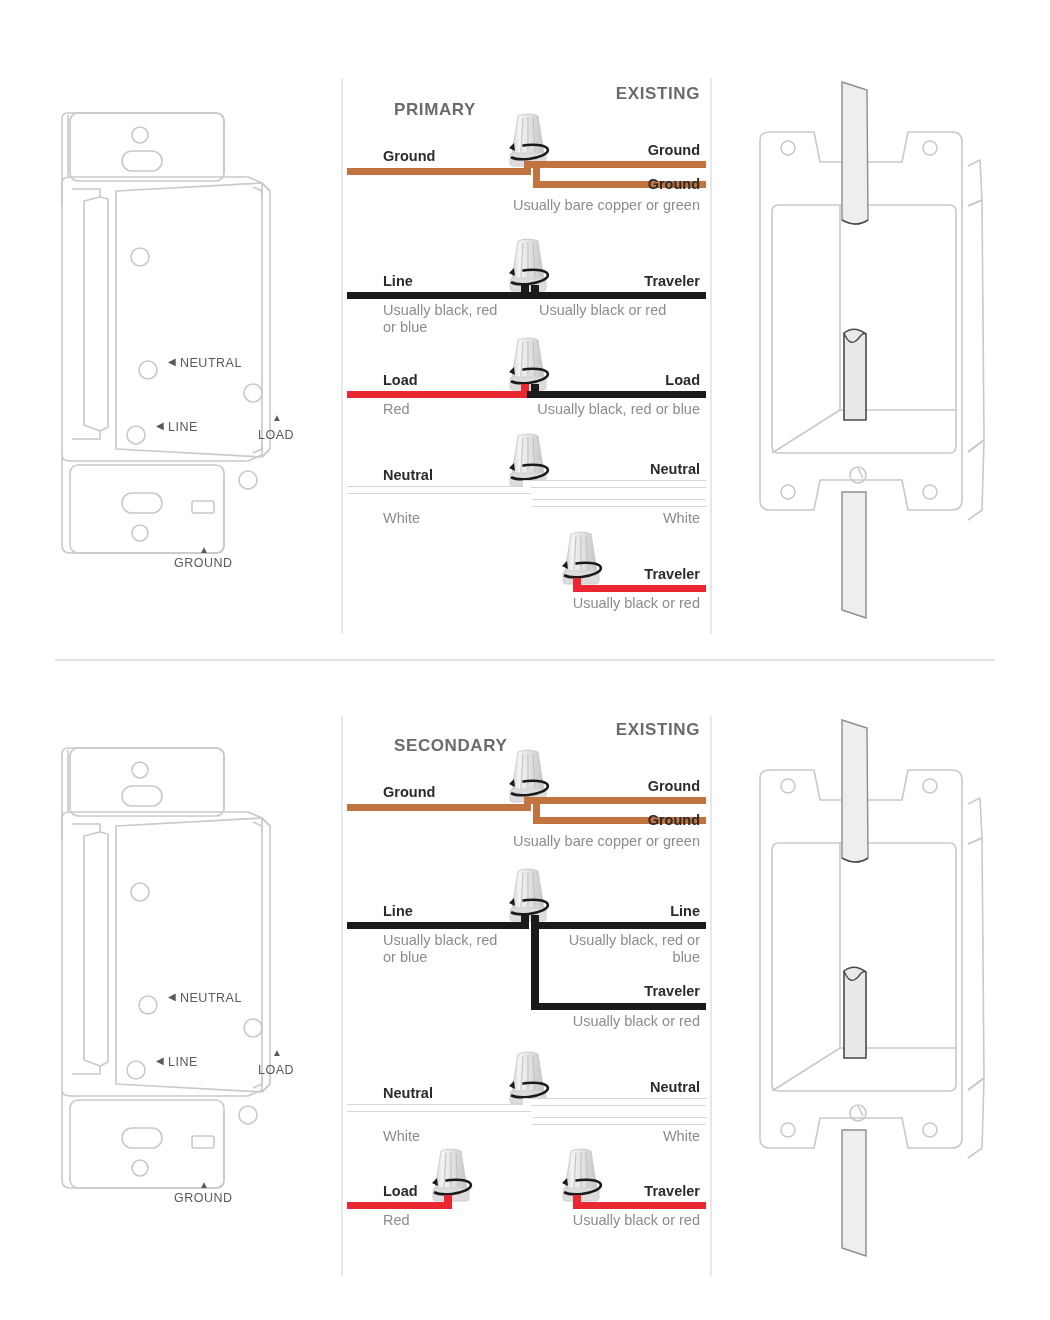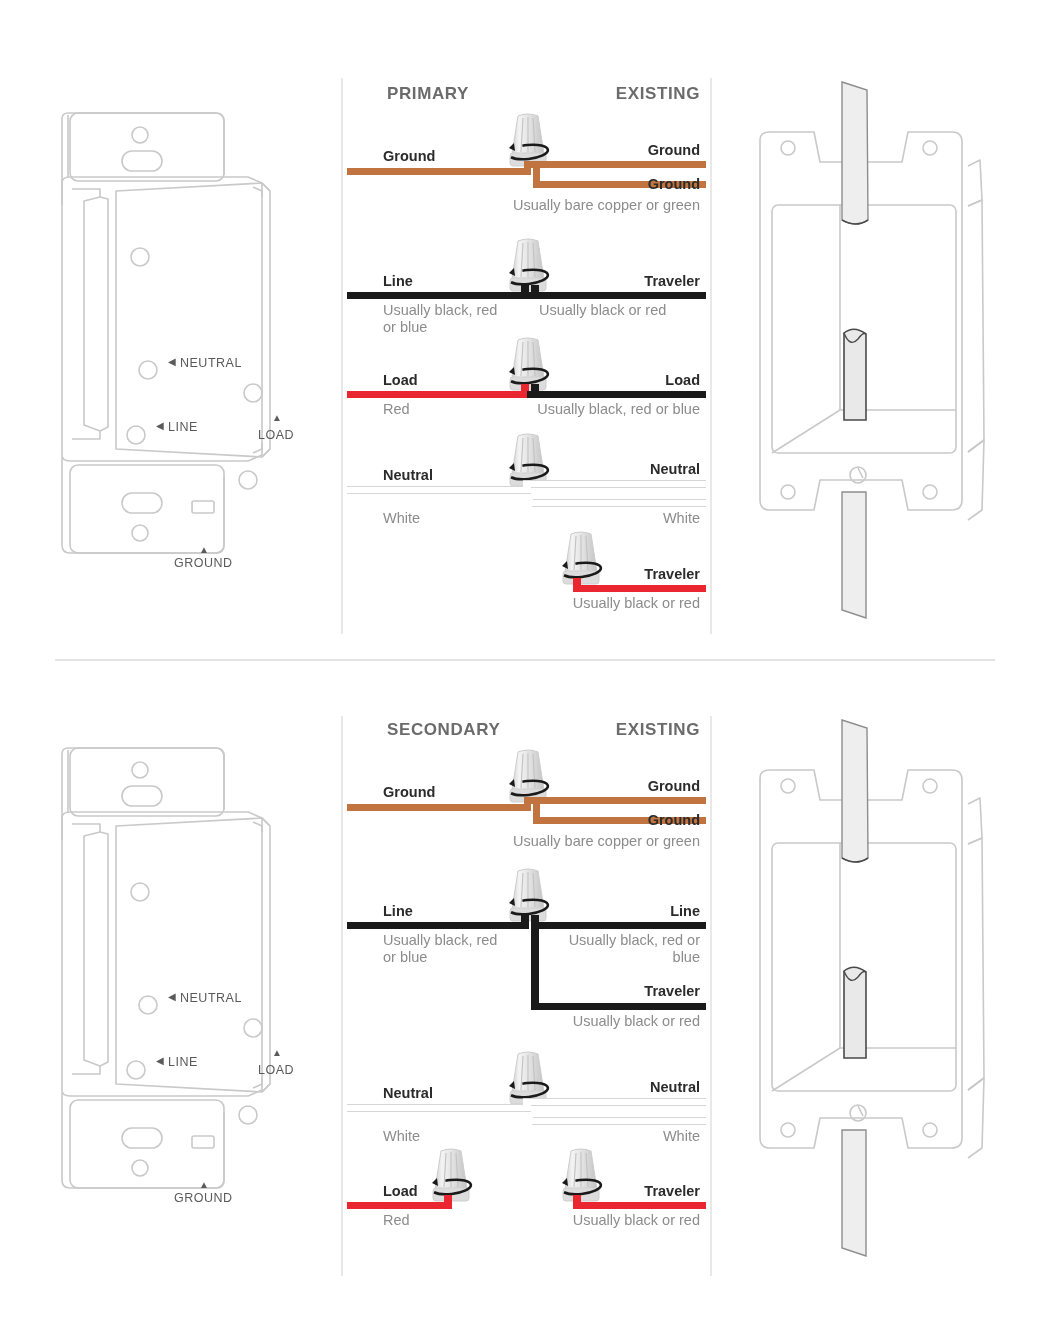--- a/index.html
+++ b/index.html
@@ -39,21 +39,21 @@
   .col-box    { position: absolute; left: 710px; top: 0; width: 340px; height: 100%; }
 
   
   .wire-header {
     position: absolute;
     font-size: 17px;
     font-weight: bold;
     letter-spacing: 0.6px;
     color: #6b6b6b;
   }
-  .wire-header.left  { left: 46px; }
+  .wire-header.left  { left: 53px; margin-top: 16px; }
   .wire-header.right { right: 10px; }
 
   
   .wgroup { position: absolute; left: 0; width: 369px; }
 
   .wire {
     position: absolute;
     border-radius: 0;
   }
   .wire.copper  { background: #c1743f; }

